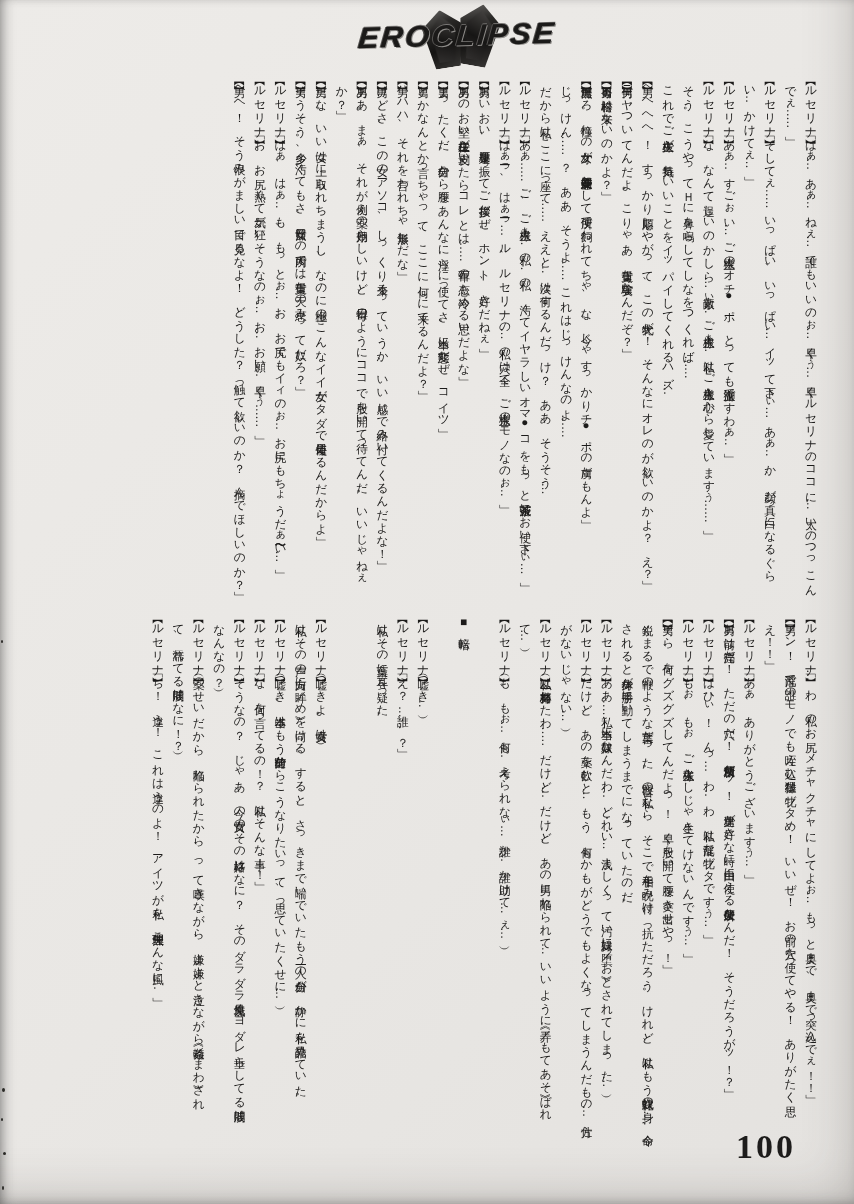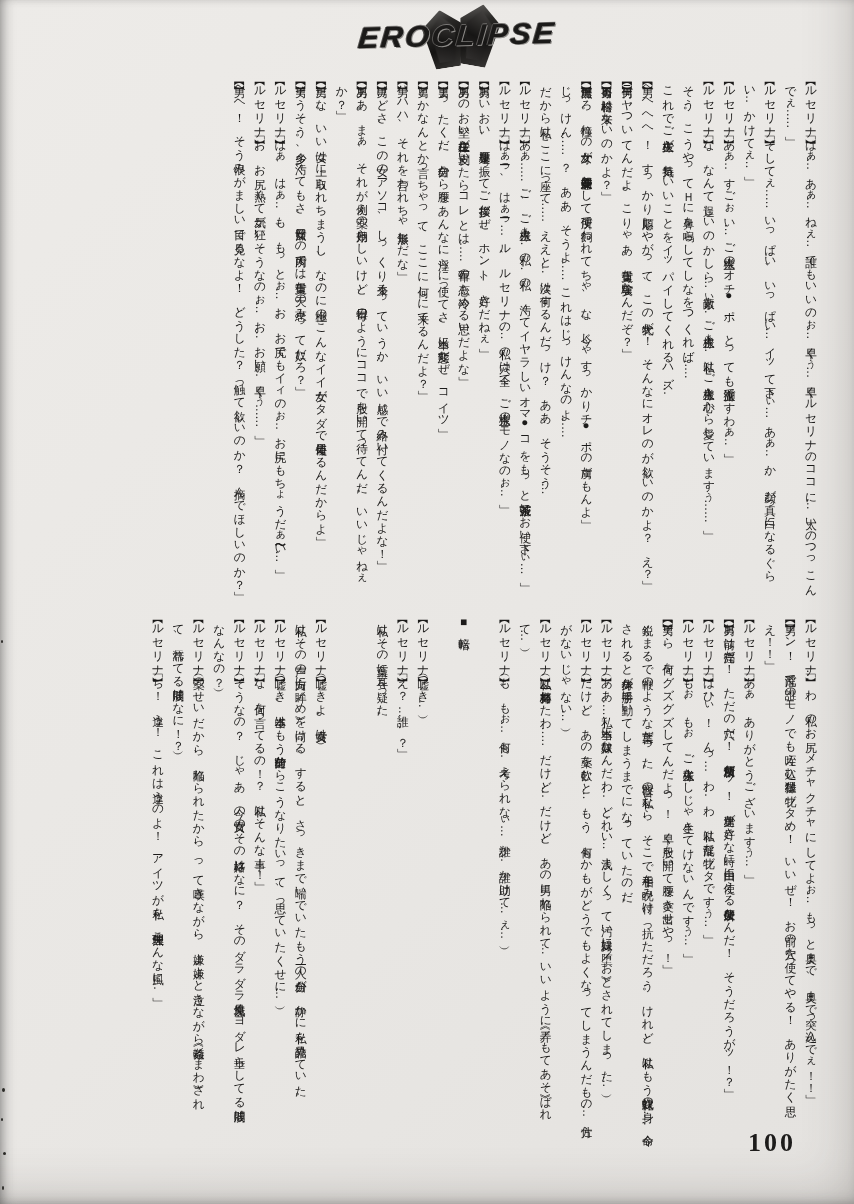--- a/index.html
+++ b/index.html
@@ -55,21 +55,21 @@
     line-break:loose;
   }
   .vtext p{margin:0;padding:0;line-height:20.4px;}
   .vtext p.blank{min-width:20.4px;}
   .top-section{top:78px;height:516px;}
   .bottom-section{top:616px;height:510px;}
   
   .page-number{
     position:absolute;top:1128px;right:58px;
     font-family:"Liberation Serif","DejaVu Serif",serif;
-    font-size:26px;font-weight:bold;letter-spacing:3px;color:#1d1c1b;
+    font-size:34px;font-weight:bold;letter-spacing:3px;color:#1d1c1b;
   }
   
   .speck{position:absolute;background:#2a2926;border-radius:50%;}
   .sp1{left:2px;top:1088px;width:3px;height:4px;}
   .sp2{left:1px;top:1118px;width:2px;height:3px;}
   .sp3{left:3px;top:1152px;width:3px;height:3px;}
   .sp4{left:2px;top:1186px;width:2px;height:4px;}
   .sp5{left:1px;top:640px;width:2px;height:3px;}
 </style>
 </head>

